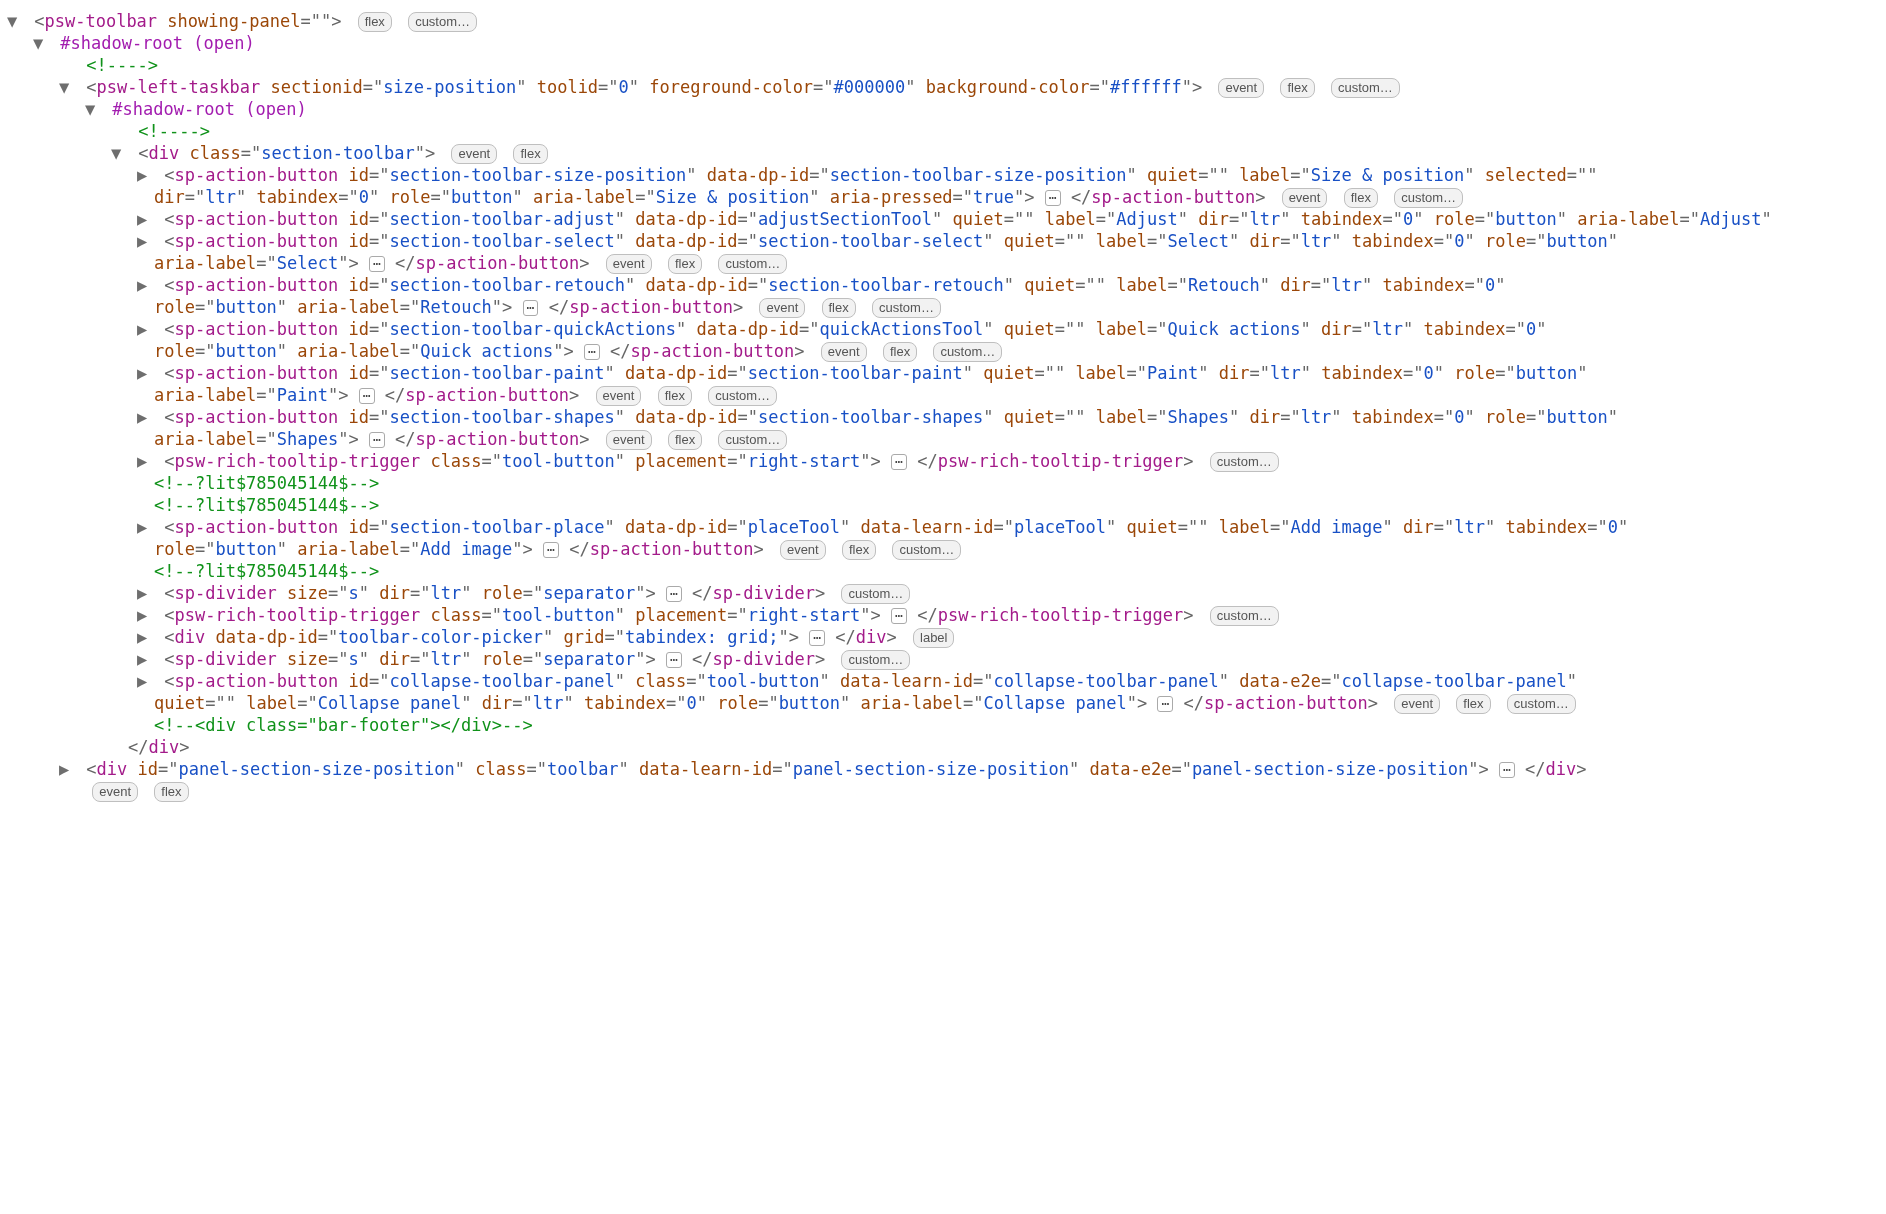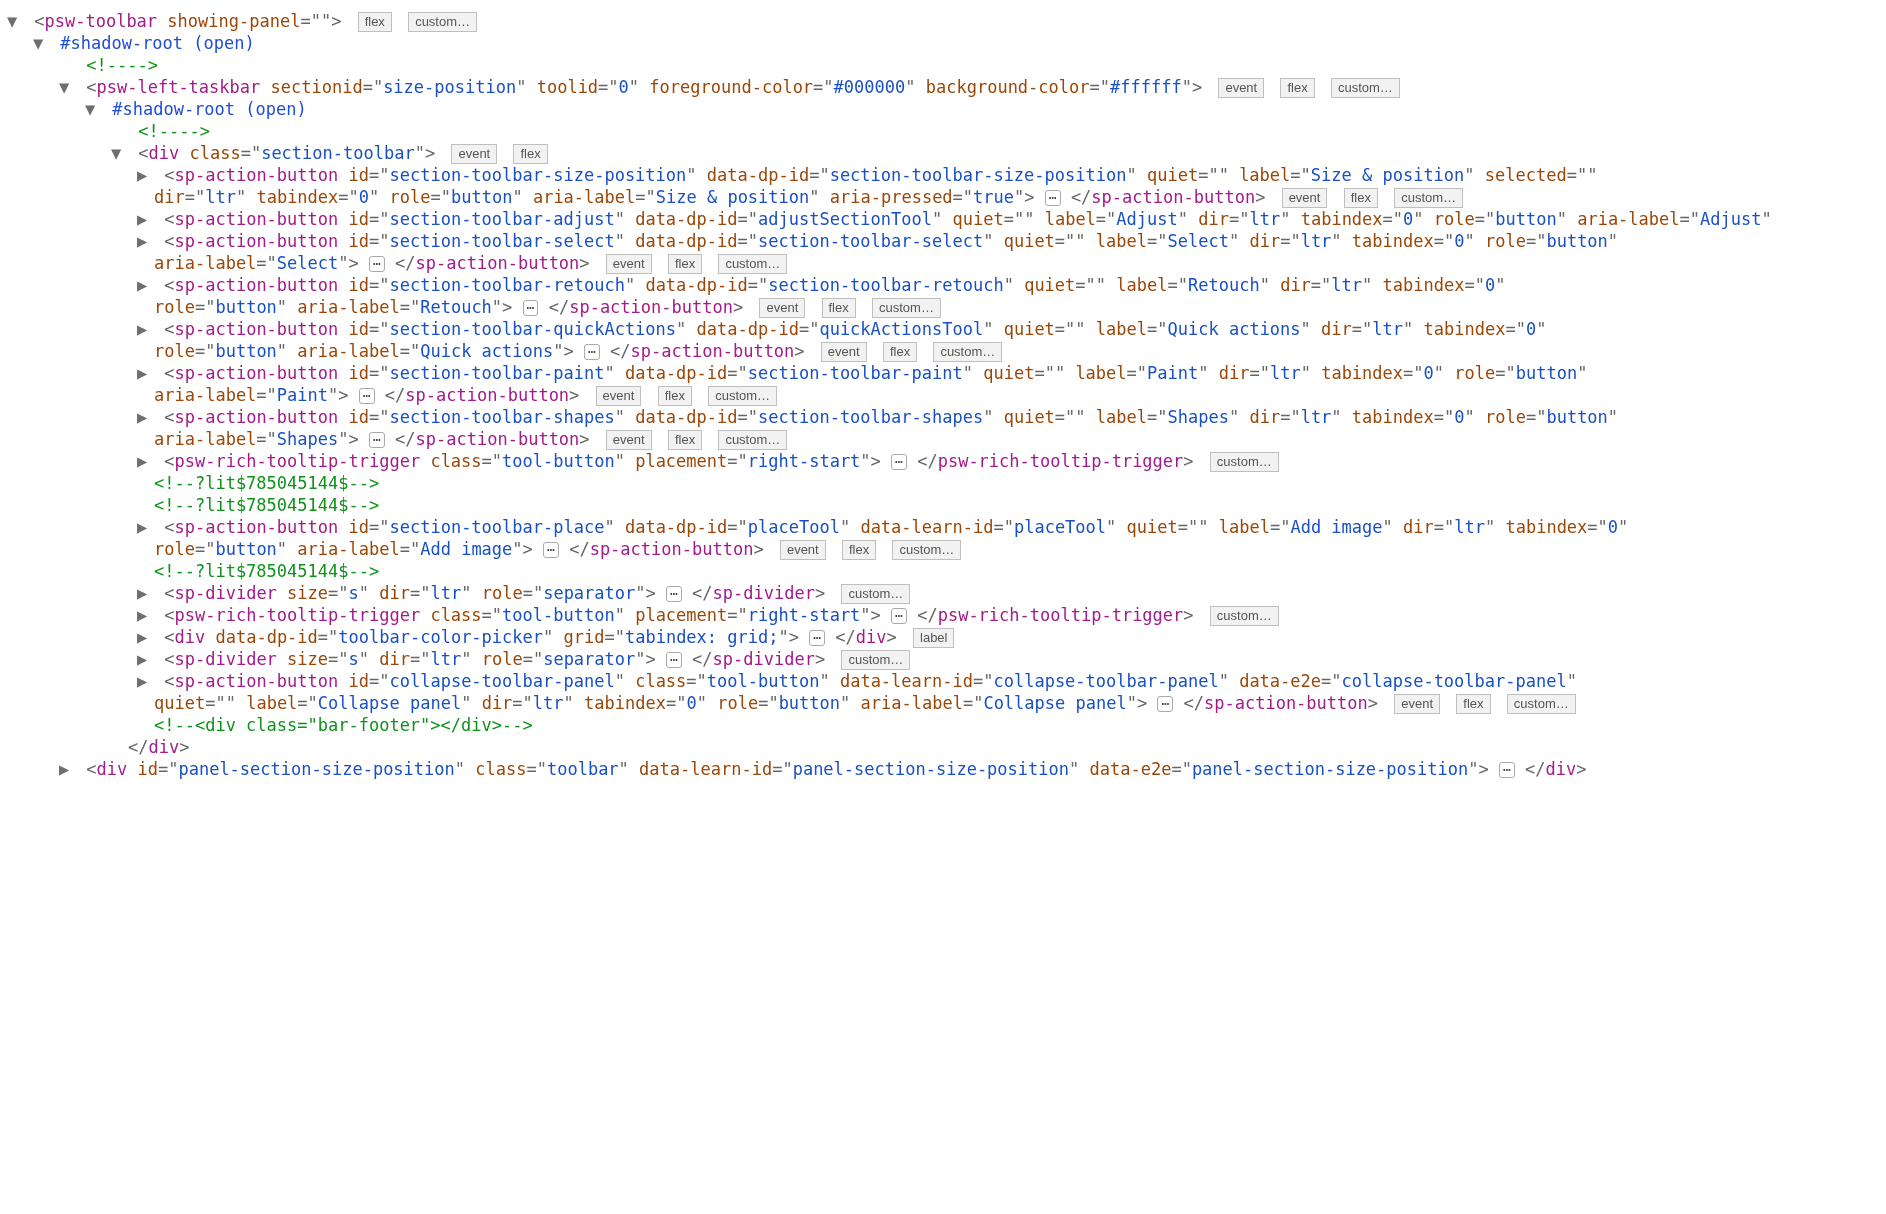--- a/index.html
+++ b/index.html
@@ -13,23 +13,23 @@
   .exp.spacer{visibility:hidden;}
 
   .punct{color:#666;}
   .tag{color:#a31b8a;margin-top:10px;}
   .attr{color:#9b4708;}
   .str{color:#1850c5;}
   .ellip{display:inline-block;border:1px solid #aaa;border-radius:3px;
          padding:0 3px;color:#444;line-height:14px;font-size:13px;
          vertical-align:1px;cursor:pointer;}
   .comment{color:#10921a;}
-  .shadow{color:#1d4ed8;}
-
-  .badge{display:inline-block;border:1px solid #bfbfbf;border-radius:0;
+  .shadow{color:#a21caf;}
+
+  .badge{display:inline-block;border:1px solid #bfbfbf;border-radius:8px;
          background:#f2f2f2;color:#555;font-family:"Helvetica Neue",Arial,sans-serif;
          font-size:13px;padding:0px 6px 1px 6px;margin-left:6px;
          vertical-align:1px;line-height:17px;cursor:pointer;}
   .i0{padding-left:0px}.i1{padding-left:26px}.i2{padding-left:52px}
   .i3{padding-left:78px}.i4{padding-left:104px}.i5{padding-left:130px}
   .i5c{padding-left:148px}
 </style>
 </head>
 <body>
 
@@ -237,14 +237,19 @@
 
   <div class="row i4">
     <span class="exp spacer">▶</span><span><span class="punct">&lt;/</span><span class="tag">div</span><span class="punct">&gt;</span></span></div>
 
   <div class="row i2">
     <span class="exp">▶</span>
     <span><span class="punct">&lt;</span><span class="tag">div</span> <span class="attr">id</span><span class="punct">="</span><span class="str">panel-section-size-position</span><span class="punct">"</span> <span class="attr">class</span><span class="punct">="</span><span class="str">toolbar</span><span class="punct">"</span> <span class="attr">data-learn-id</span><span class="punct">="</span><span class="str">panel-section-size-position</span><span class="punct">"</span> <span class="attr">data-e2e</span><span class="punct">="</span><span class="str">panel-section-size-position</span><span class="punct">"</span><span class="punct">&gt;</span></span>
     <span class="ellip">⋯</span>
     <span><span class="punct">&lt;/</span><span class="tag">div</span><span class="punct">&gt;</span></span>
   </div>
+  <div class="row i2">
+    <span class="exp spacer">▶</span>
+    <span class="badge">event</span>
+    <span class="badge">flex</span>
+  </div>
 
 </div>
 
 </body></html>

